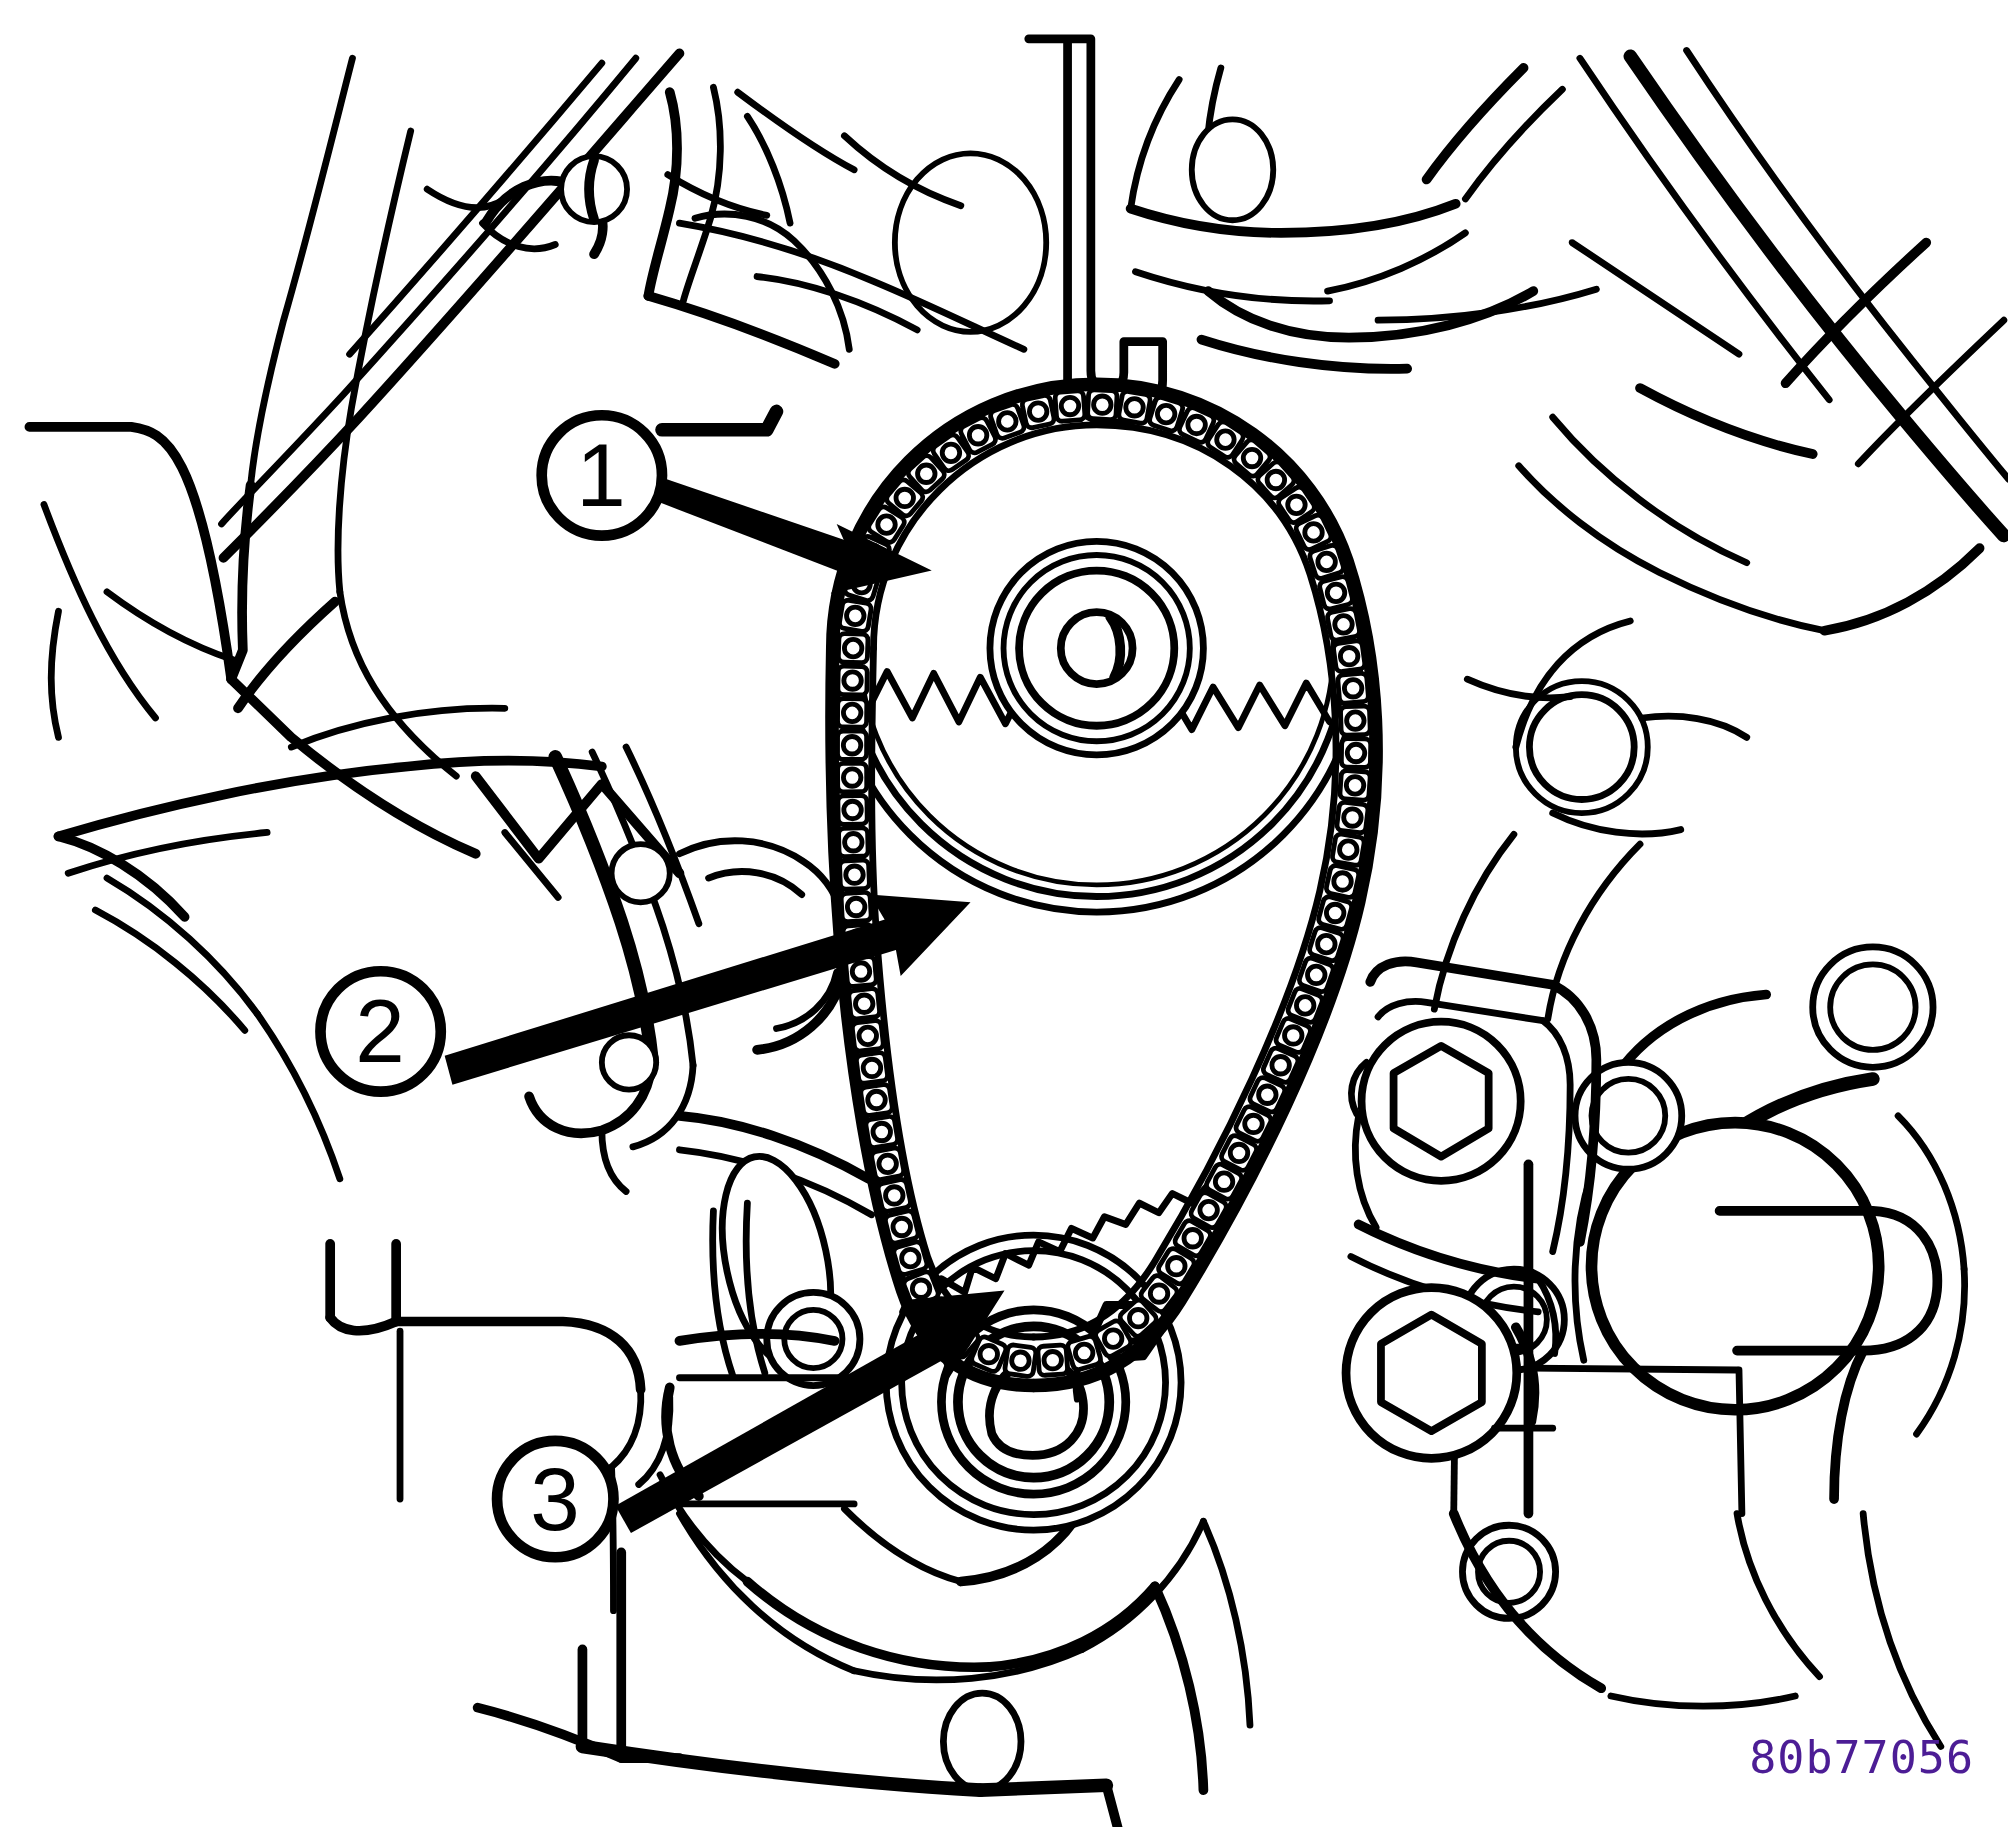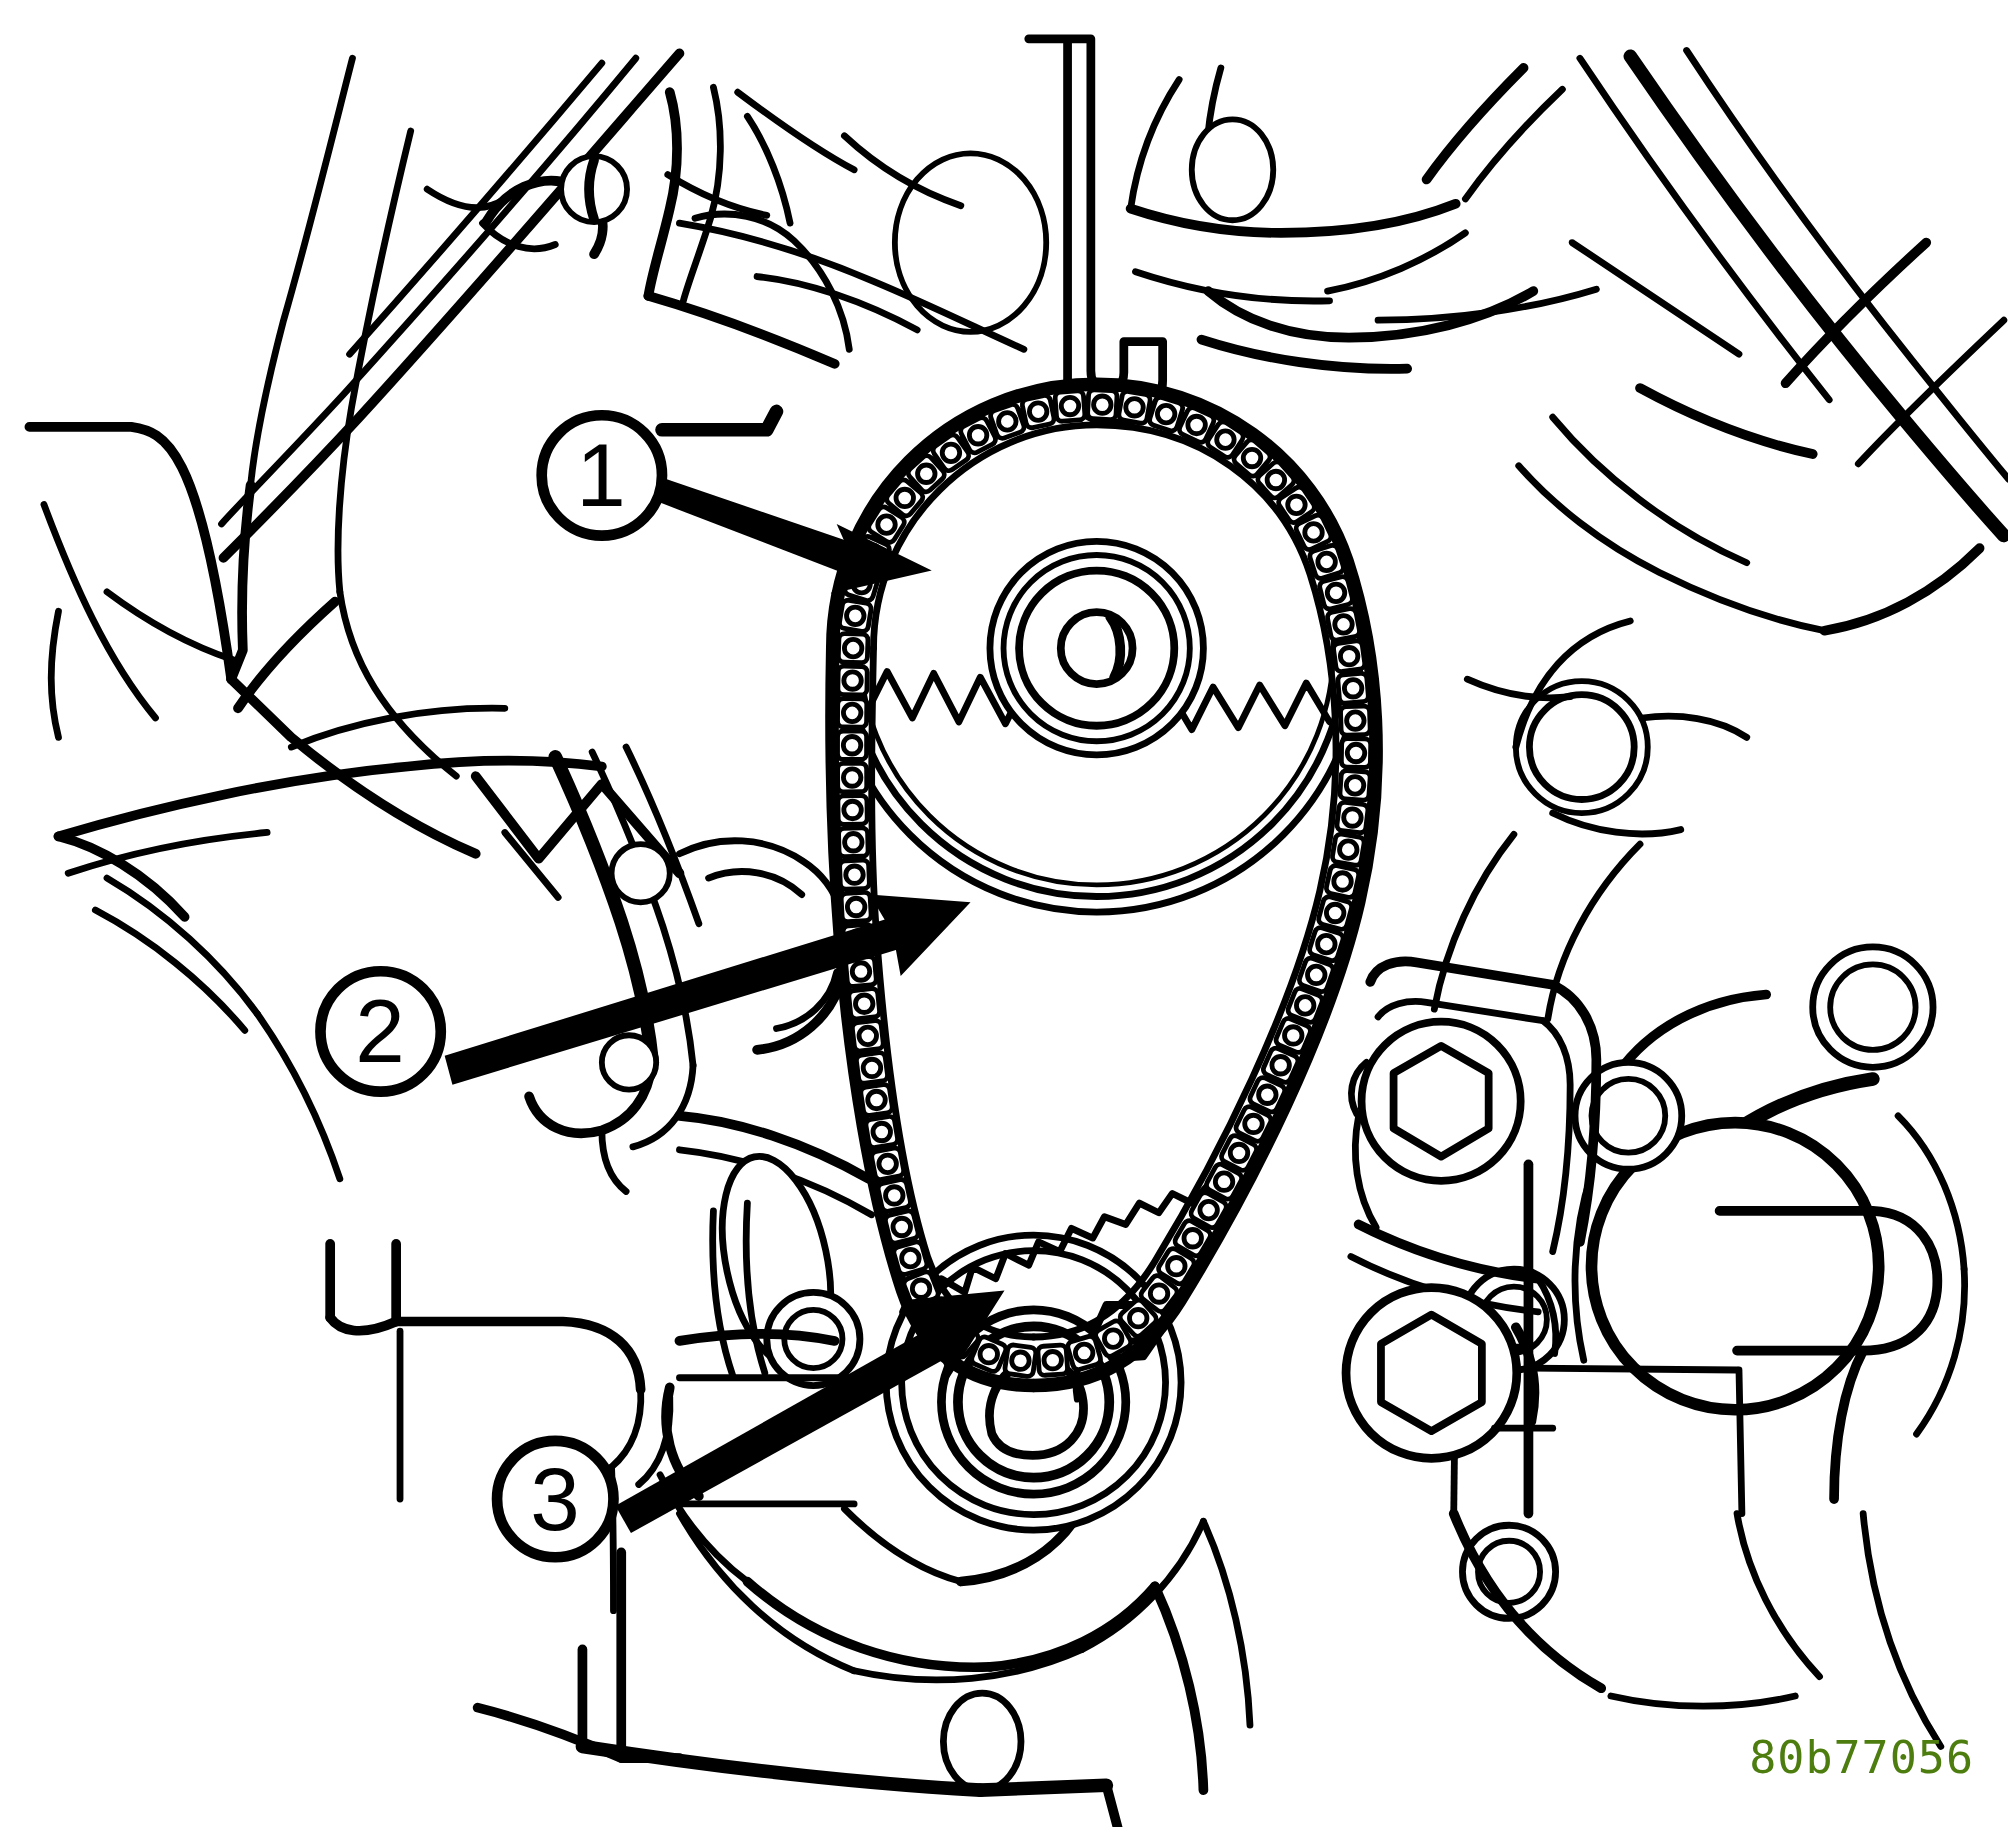--- a/index.html
+++ b/index.html
@@ -18,21 +18,21 @@
     width:2009px;height:1827px;
     display:block;
   }
   .fig-id{
     position:absolute;
     right:35px;
     bottom:43px;
     font-family:"DejaVu Sans Mono","Liberation Mono",monospace;
     font-size:45px;
     letter-spacing:1px;
-    color:#4d7c0f;
+    color:#4c1d95;
     white-space:nowrap;
     user-select:none;
   }
   
   .callout-num{
     position:absolute;
     width:116px;
     text-align:center;
     font-family:"Liberation Sans", sans-serif;
     font-size:89px;

